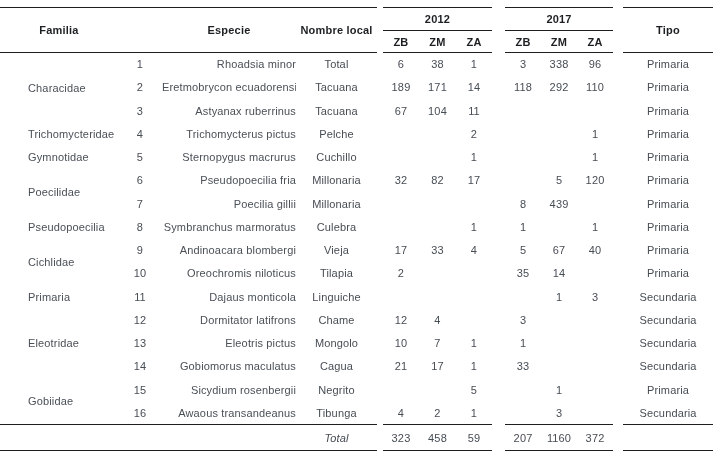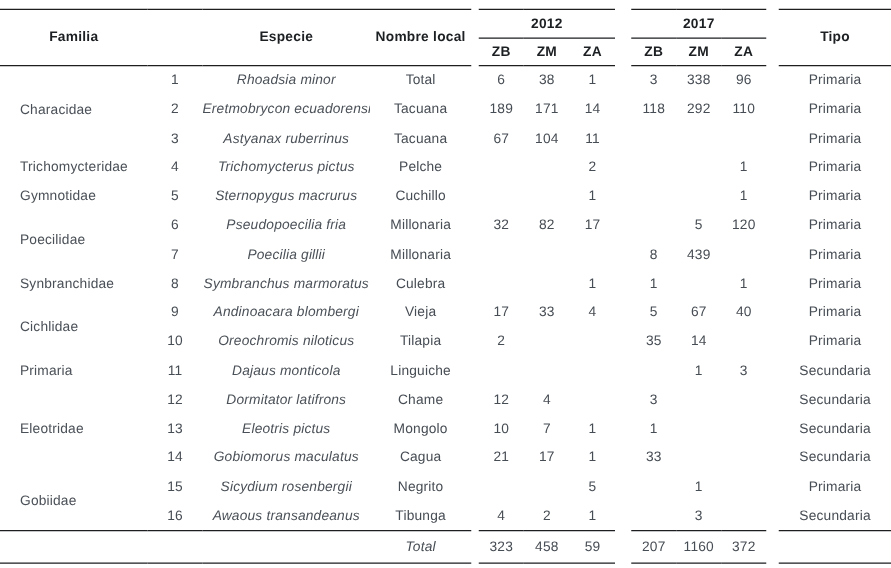--- a/index.html
+++ b/index.html
@@ -21,22 +21,22 @@
   }
   thead th{
     font-weight:bold;color:#1d2023;font-size:11px;letter-spacing:0.2px;
   }
   tr.hdr1{height:23px;}
   tr.hdr2{height:22px;}
   tbody tr{height:23.25px;}
   tr.total-row{height:26px;}
   .bt{border-top:1.5px solid #1c1e20;margin-top:42px;}
   .bb{border-bottom:1.5px solid #1c1e20;}
-  .fam{text-align:left;padding-left:16px;color:#4a5057;}
-  .sp{font-style:italic;text-align:center;color:#4a5057;}
+  .fam{text-align:left;padding-left:28px;color:#4a5057;}
+  .sp{text-align:right;color:#4a5057;}
   .gap{border:none;}
   .total-lbl{color:#474d54;font-style:italic;}
 </style>
 </head>
 <body>
 
 <div class="wrap">
 <table>
   <colgroup>
     <col style="width:118px">
@@ -162,21 +162,21 @@
       <td>Millonaria</td>
       <td></td>
       <td></td>
       <td></td>
       <td>8</td>
       <td>439</td>
       <td></td>
       <td>Primaria</td>
     </tr>
     <tr>
-      <td class="fam">Synbranchidae</td>
+      <td class="fam">Pseudopoecilia</td>
       <td>8</td>
       <td class="sp">Symbranchus marmoratus</td>
       <td>Culebra</td>
       <td></td>
       <td></td>
       <td>1</td>
       <td>1</td>
       <td></td>
       <td>1</td>
       <td>Primaria</td>

